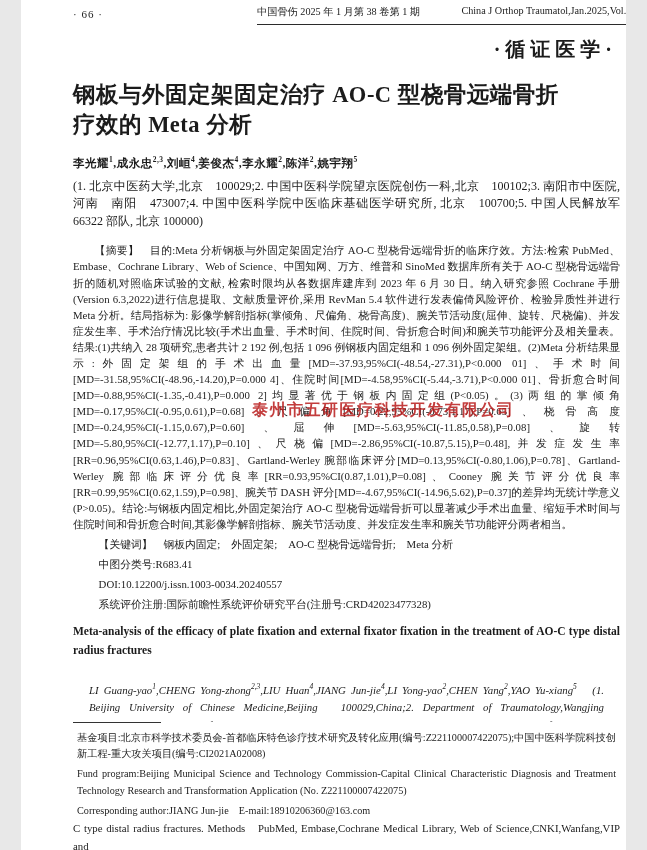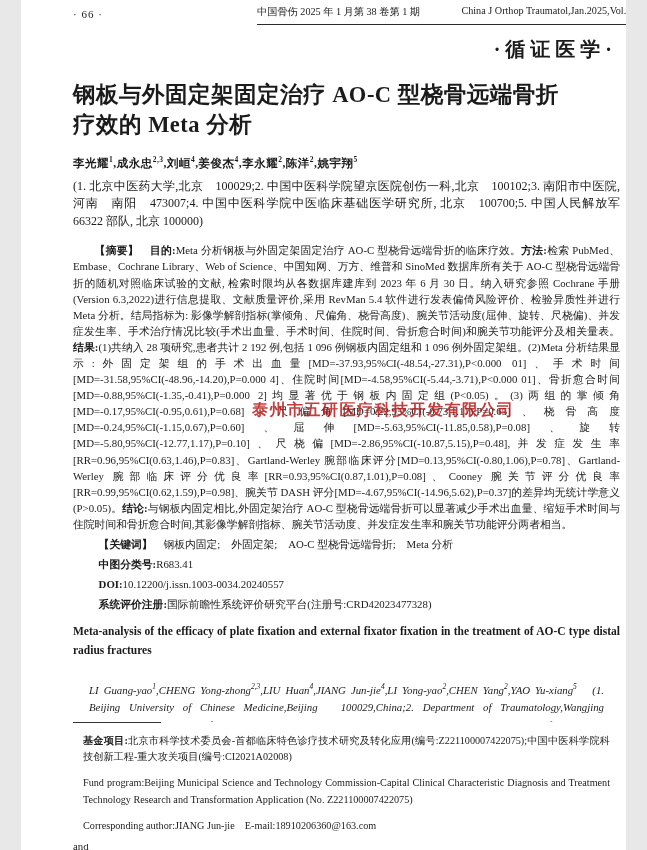--- a/index.html
+++ b/index.html
@@ -52,21 +52,21 @@
   .abstract{
     margin:0;
     font-size:10.8px;line-height:16.1px;
     text-align:justify;text-indent:2em;
   }
   .meta-line{
     margin:4px;
     font-size:10.8px;line-height:16.1px;
     padding-left:2em;
   }
-  .b{font-weight:bold;}
+  .b{font-weight:normal;}
   
   .en-block{margin-top:10px;}
   .en-title{
     margin:0 0 18px 0;
     font-size:11.5px;font-weight:bold;line-height:19px;text-align:justify;
   }
   .en-authors{
     margin:16px;
     font-size:10.8px;font-style:italic;line-height:17.5px;text-align:justify;
   }
@@ -76,21 +76,21 @@
   }
   
   .footnote{
     position:absolute;left:52px;top:722px;width:547px;
     background:#ffffff;
   }
   .footnote-rule{
     width:88px;border-top:1.2px solid #333;margin:0 0 7px 0;
   }
   .footnote p{
-    margin:10px;font-size:10.2px;line-height:16.2px;text-align:justify;
+    margin:4px;font-size:10.2px;line-height:16.2px;text-align:justify;
   }
   
   .watermark{
     position:absolute;left:231px;top:400px;
     font-size:16px;font-weight:600;letter-spacing:1.5px;
     color:#b91c1c;opacity:0.85;
     pointer-events:none;
     font-family:"Liberation Sans","DejaVu Sans",sans-serif;
   }
 </style>

